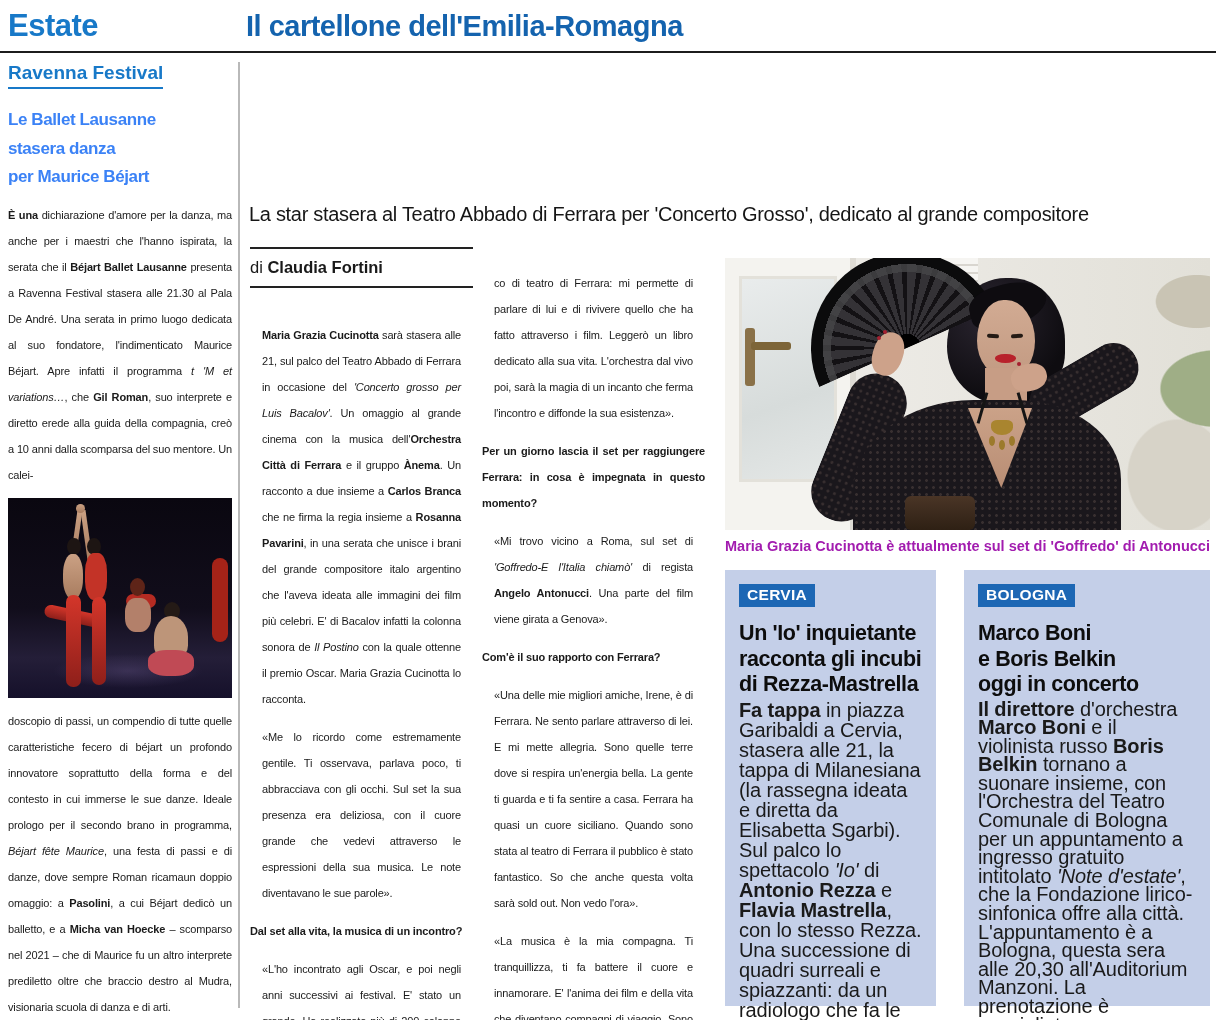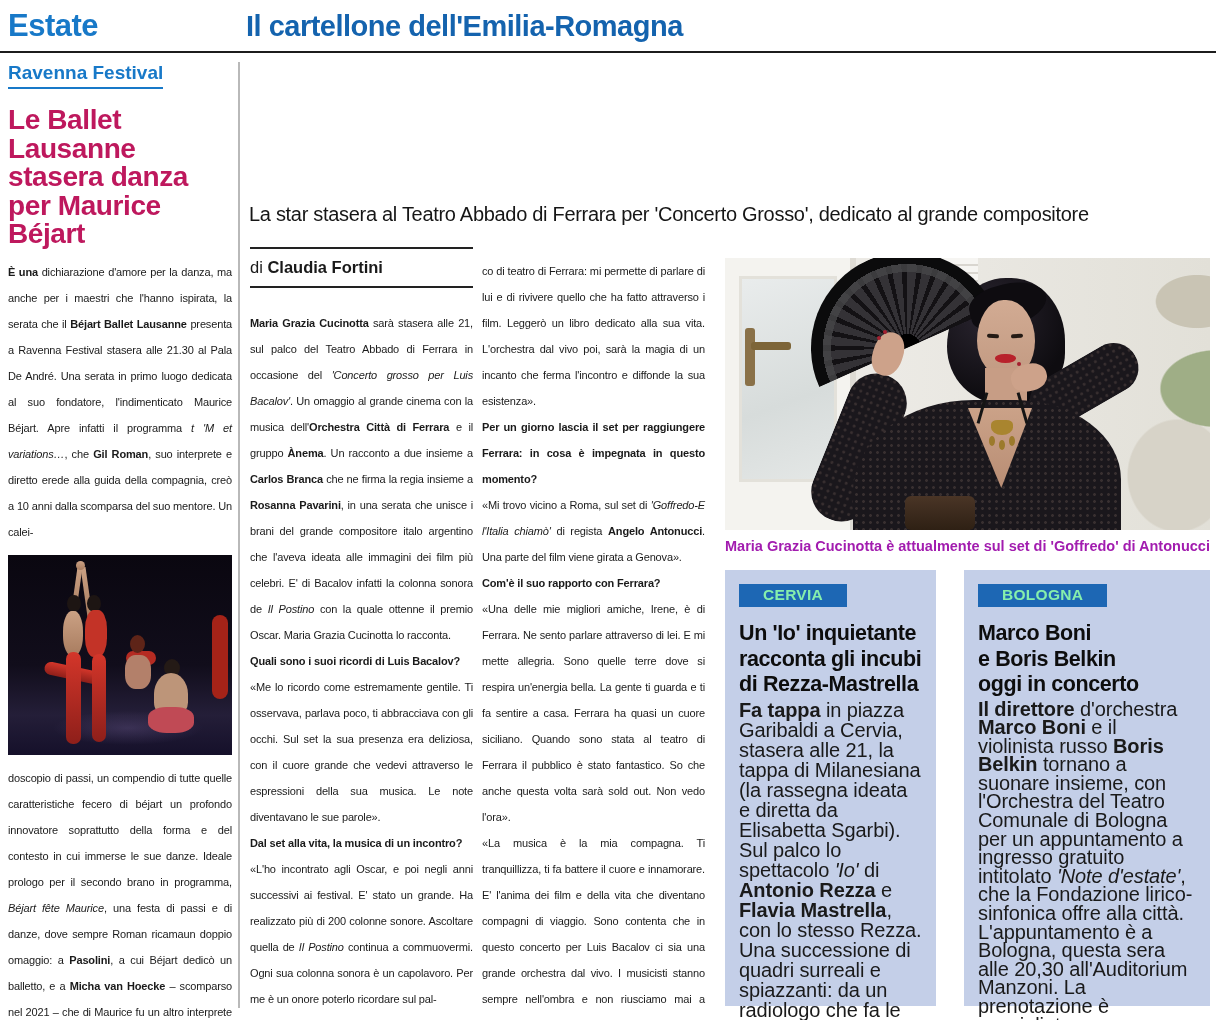--- a/index.html
+++ b/index.html
@@ -10,21 +10,21 @@
   
   #estate{left:8px;top:8px;font-size:31px;font-weight:700;color:#1879c8;letter-spacing:-0.5px;}
   #strap{left:246px;top:10px;font-size:29px;font-weight:700;color:#1463ae;letter-spacing:-0.5px;}
   #top-rule{left:0;top:51px;width:1216px;height:2px;background:#1c1c1c;}
   #col-divider{left:238px;top:62px;width:2px;height:946px;background:#b9b9b9;}
 
   
   #left-rail{left:8px;top:62px;width:224px;}
   #kicker{display:inline-block;color:#1879c8;font-size:19px;font-weight:700;
           border-bottom:2px solid #1879c8;padding-bottom:3px;margin-bottom:9px;text-decoration:none;}
-  #left-title{font-size:28px;line-height:28.5px;font-weight:700;color:#be185d;
+  #left-title{font-size:17px;line-height:28.5px;font-weight:700;color:#3b82f6;
               white-space:pre-line;margin:8px 4px 10px 0;letter-spacing:-0.4px;}
   .bodytext{font-size:11px;line-height:26px;text-align:justify;letter-spacing:-0.15px;
             hyphens:auto;-webkit-hyphens:auto;}
   .rb{font-weight:700;} .ri{font-style:italic;}
 
   
   #ballet-photo{position:relative;width:224px;height:200px;margin:10px 0;overflow:hidden;
     background:linear-gradient(180deg,#0a0710 0%,#110d1b 55%,#241e38 80%,#15102a 100%);}
   #ballet-photo .fl{position:absolute;left:20%;top:78%;width:150px;height:34px;border-radius:50%;
     background:radial-gradient(closest-side,rgba(130,110,170,.28),transparent);}
@@ -32,21 +32,21 @@
   .red{background:linear-gradient(#d4362a,#8e1f1a);}
 
   
   #main-headline{left:249px;top:62px;width:960px;font-size:50px;line-height:56px;font-weight:700;
                  color:#0b0b0b;letter-spacing:-1.2px;white-space:pre-line;}
   #main-subhead{left:249px;top:203px;width:965px;font-size:20px;color:#161616;letter-spacing:-0.3px;}
   #byline{left:250px;top:247px;width:223px;border-top:2px solid #222;border-bottom:2px solid #222;
           padding:9px 0;font-size:16.5px;}
   #main-col1{left:250px;top:310px;width:223px;}
   #main-col2{left:482px;top:258px;width:223px;}
-  .p{margin:0;}
+  .p{margin:12px;}
   .q{margin:0;font-weight:700;}
 
   
   #feature-photo{left:725px;top:258px;width:485px;height:272px;overflow:hidden;
     background:linear-gradient(90deg,#efeeea 0%,#e9e7e1 40%,#e4e2db 100%);}
   #fp-door{position:absolute;left:0;top:0;width:160px;height:272px;
     background:linear-gradient(90deg,#f4f3ef 0 78%,#dedbd4 78% 82%,#eceae5 82% 100%);
     border-right:2px solid #cfccc5;}
   #fp-door-pane{position:absolute;left:14px;top:18px;width:92px;height:200px;
     background:linear-gradient(160deg,#e9ecec,#d7dcdb 60%,#e4e7e6);border:3px solid #e3e1da;}
@@ -104,22 +104,22 @@
   #fp-nail1{left:152px;top:78px;} #fp-nail2{left:158px;top:72px;} #fp-nail3{left:292px;top:104px;}
   #fp-chair{position:absolute;left:180px;top:238px;width:70px;height:34px;
     background:linear-gradient(#4a3526,#2e2014);border-radius:6px;}
 
   #photo-caption{left:725px;top:538px;width:485px;font-size:14.5px;font-weight:600;color:#a21caf;}
 
   
   .event-box{position:absolute;top:570px;height:436px;background:#c4cfe8;box-sizing:border-box;padding:14px;}
   #box-cervia{left:725px;width:211px;}
   #box-bologna{left:964px;width:246px;}
-  .event-tag{display:inline-block;background:#1d67b4;color:#86efac;font-weight:700;font-size:15.5px;
-    padding:2px 24px 3px;letter-spacing:.3px;}
+  .event-tag{display:inline-block;background:#1d67b4;color:#ffffff;font-weight:700;font-size:15.5px;
+    padding:2px 8px 3px;letter-spacing:.3px;}
   .event-title{font-size:21.5px;line-height:25.5px;font-weight:700;color:#0d0d0d;
     margin:14px 0 0 0;white-space:pre-line;letter-spacing:-0.4px;}
   .event-body{margin-top:2px;font-size:20px;letter-spacing:-0.1px;}
   #box-cervia .event-body{line-height:20px;}
   #box-bologna .event-body{line-height:18.6px;}
 </style>
 </head>
 <body>
 
 <div id="page">
@@ -158,21 +158,20 @@
     </div>
 
     <div class="bodytext"><span>doscopio di passi, un compendio di tutte quelle caratteristiche fecero di béjart un profondo innovatore soprattutto della forma e del contesto in cui immerse le sue danze. Ideale prologo per il secondo brano in programma, </span><span class="ri">Béjart fête Maurice</span><span>, una festa di passi e di danze, dove sempre Roman ricamaun doppio omaggio: a </span><span class="rb">Pasolini</span><span>, a cui Béjart dedicò un balletto, e a </span><span class="rb">Micha van Hoecke</span><span> – scomparso nel 2021 – che di Maurice fu un altro interprete prediletto oltre che braccio destro al Mudra, visionaria scuola di danza e di arti.</span></div>
   </div>
 
   <div class="abs" id="main-subhead">La star stasera al Teatro Abbado di Ferrara per 'Concerto Grosso', dedicato al grande compositore</div>
   <div class="abs" id="byline"><span>di </span><span class="rb">Claudia Fortini</span></div>
 
   <div class="abs bodytext" id="main-col1">
     <p class="p"><span class="rb">Maria Grazia Cucinotta</span><span> sarà stasera alle 21, sul palco del Teatro Abbado di Ferrara in occasione del </span><span class="ri">'Concerto grosso per Luis Bacalov'</span><span>. Un omaggio al grande cinema con la musica dell'</span><span class="rb">Orchestra Città di Ferrara</span><span> e il gruppo </span><span class="rb">Ànema</span><span>. Un racconto a due insieme a </span><span class="rb">Carlos Branca</span><span> che ne firma la regia insieme a </span><span class="rb">Rosanna Pavarini</span><span>, in una serata che unisce i brani del grande compositore italo argentino che l'aveva ideata alle immagini dei film più celebri. E' di Bacalov infatti la colonna sonora de </span><span class="ri">Il Postino</span><span> con la quale ottenne il premio Oscar. Maria Grazia Cucinotta lo racconta.</span></p>
-    <p class="q">Quali sono i suoi ricordi di Luis Bacalov?</p>
     <p class="p"><span>«Me lo ricordo come estremamente gentile. Ti osservava, parlava poco, ti abbracciava con gli occhi. Sul set la sua presenza era deliziosa, con il cuore grande che vedevi attraverso le espressioni della sua musica. Le note diventavano le sue parole».</span></p>
     <p class="q">Dal set alla vita, la musica di un incontro?</p>
     <p class="p"><span>«L'ho incontrato agli Oscar, e poi negli anni successivi ai festival. E' stato un grande. Ha realizzato più di 200 colonne sonore. Ascoltare quella de </span><span class="ri">Il Postino</span><span> continua a commuovermi. Ogni sua colonna sonora è un capolavoro. Per me è un onore poterlo ricordare sul pal-</span></p>
   </div>
 
   <div class="abs bodytext" id="main-col2">
     <p class="p"><span>co di teatro di Ferrara: mi permette di parlare di lui e di rivivere quello che ha fatto attraverso i film. Leggerò un libro dedicato alla sua vita. L'orchestra dal vivo poi, sarà la magia di un incanto che ferma l'incontro e diffonde la sua esistenza».</span></p>
     <p class="q">Per un giorno lascia il set per raggiungere Ferrara: in cosa è impegnata in questo momento?</p>
     <p class="p"><span>«Mi trovo vicino a Roma, sul set di </span><span class="ri">'Goffredo-E l'Italia chiamò'</span><span> di regista </span><span class="rb">Angelo Antonucci</span><span>. Una parte del film viene girata a Genova».</span></p>
     <p class="q">Com'è il suo rapporto con Ferrara?</p>

